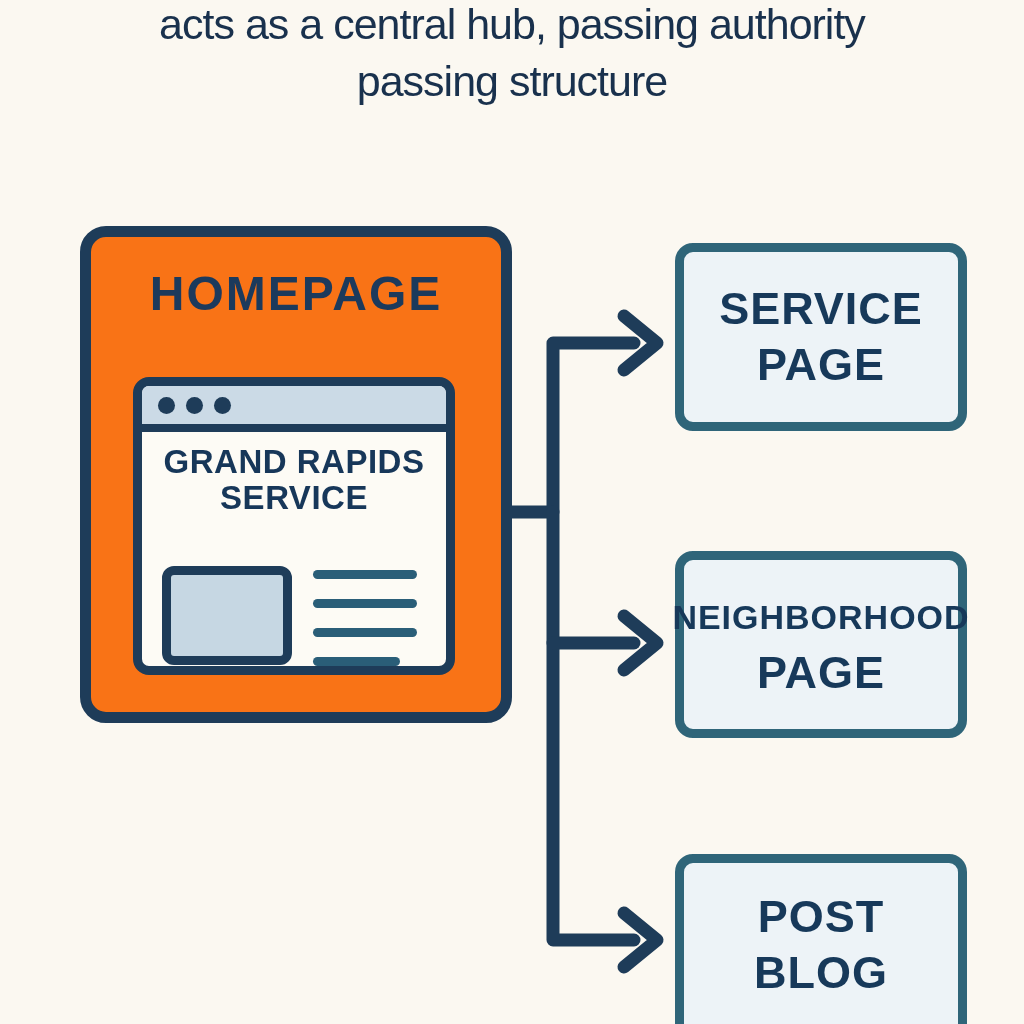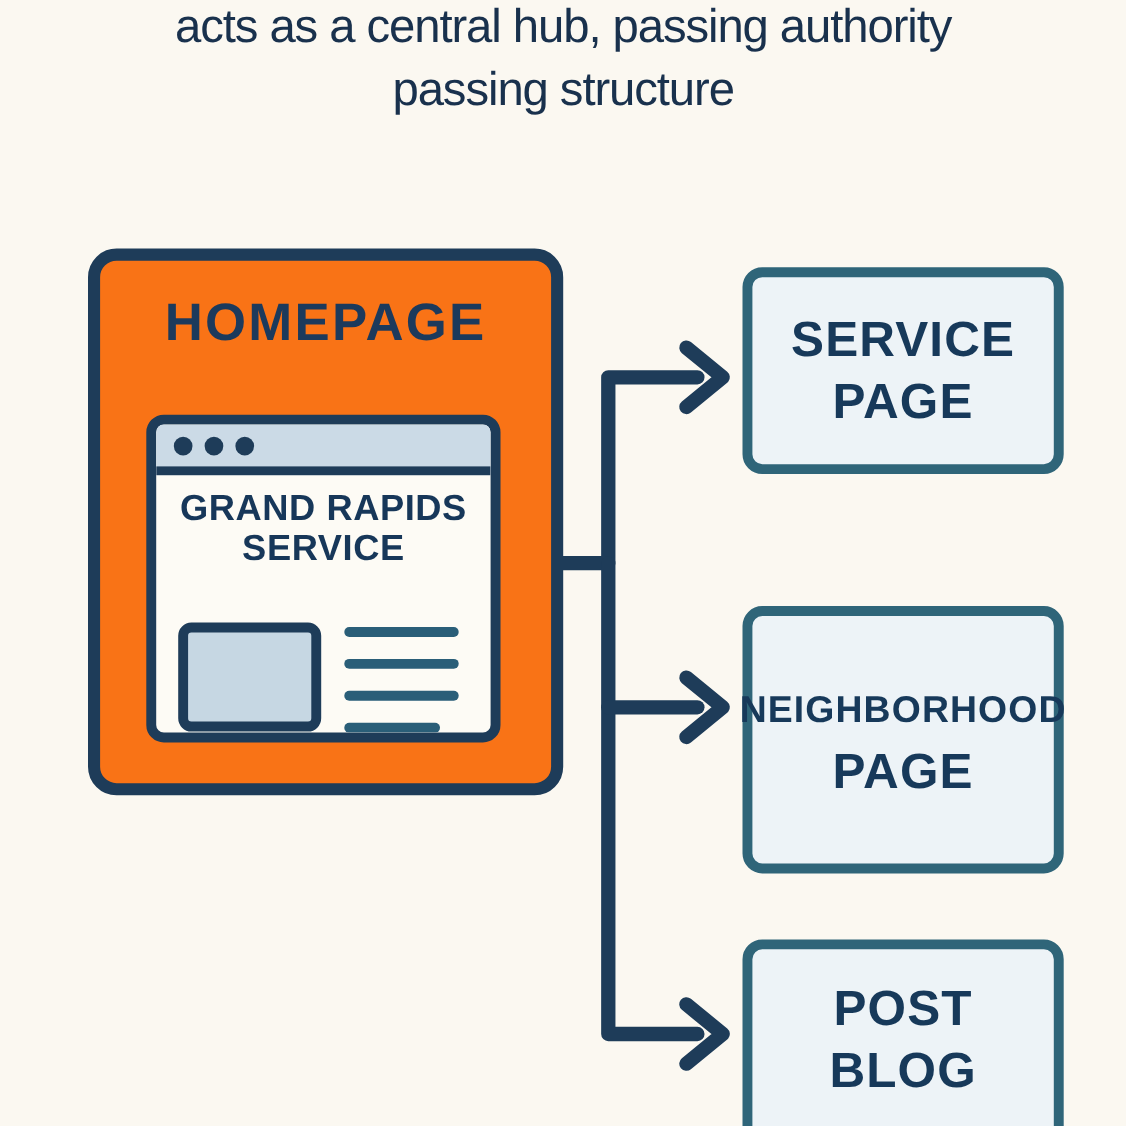--- a/index.html
+++ b/index.html
@@ -109,21 +109,21 @@
     width: 292px;
     border: 9px solid #2f6579;
     border-radius: 18px;
     background: #edf3f7;
     display: flex;
     flex-direction: column;
     align-items: center;
     justify-content: center;
   }
   .target-box.service      { top: 243px; height: 188px; }
-  .target-box.neighborhood { top: 551px; height: 243px; }
+  .target-box.neighborhood { top: 551px; height: 187px; }
   .target-box.blog         { top: 854px; height: 235px; justify-content: flex-start; padding-top: 26px; }
   .target-label {
     text-align: center;
     font-size: 45px;
     line-height: 56px;
     font-weight: bold;
     letter-spacing: 1px;
     color: #17395a;
   }
   .target-label span { display: block; }

